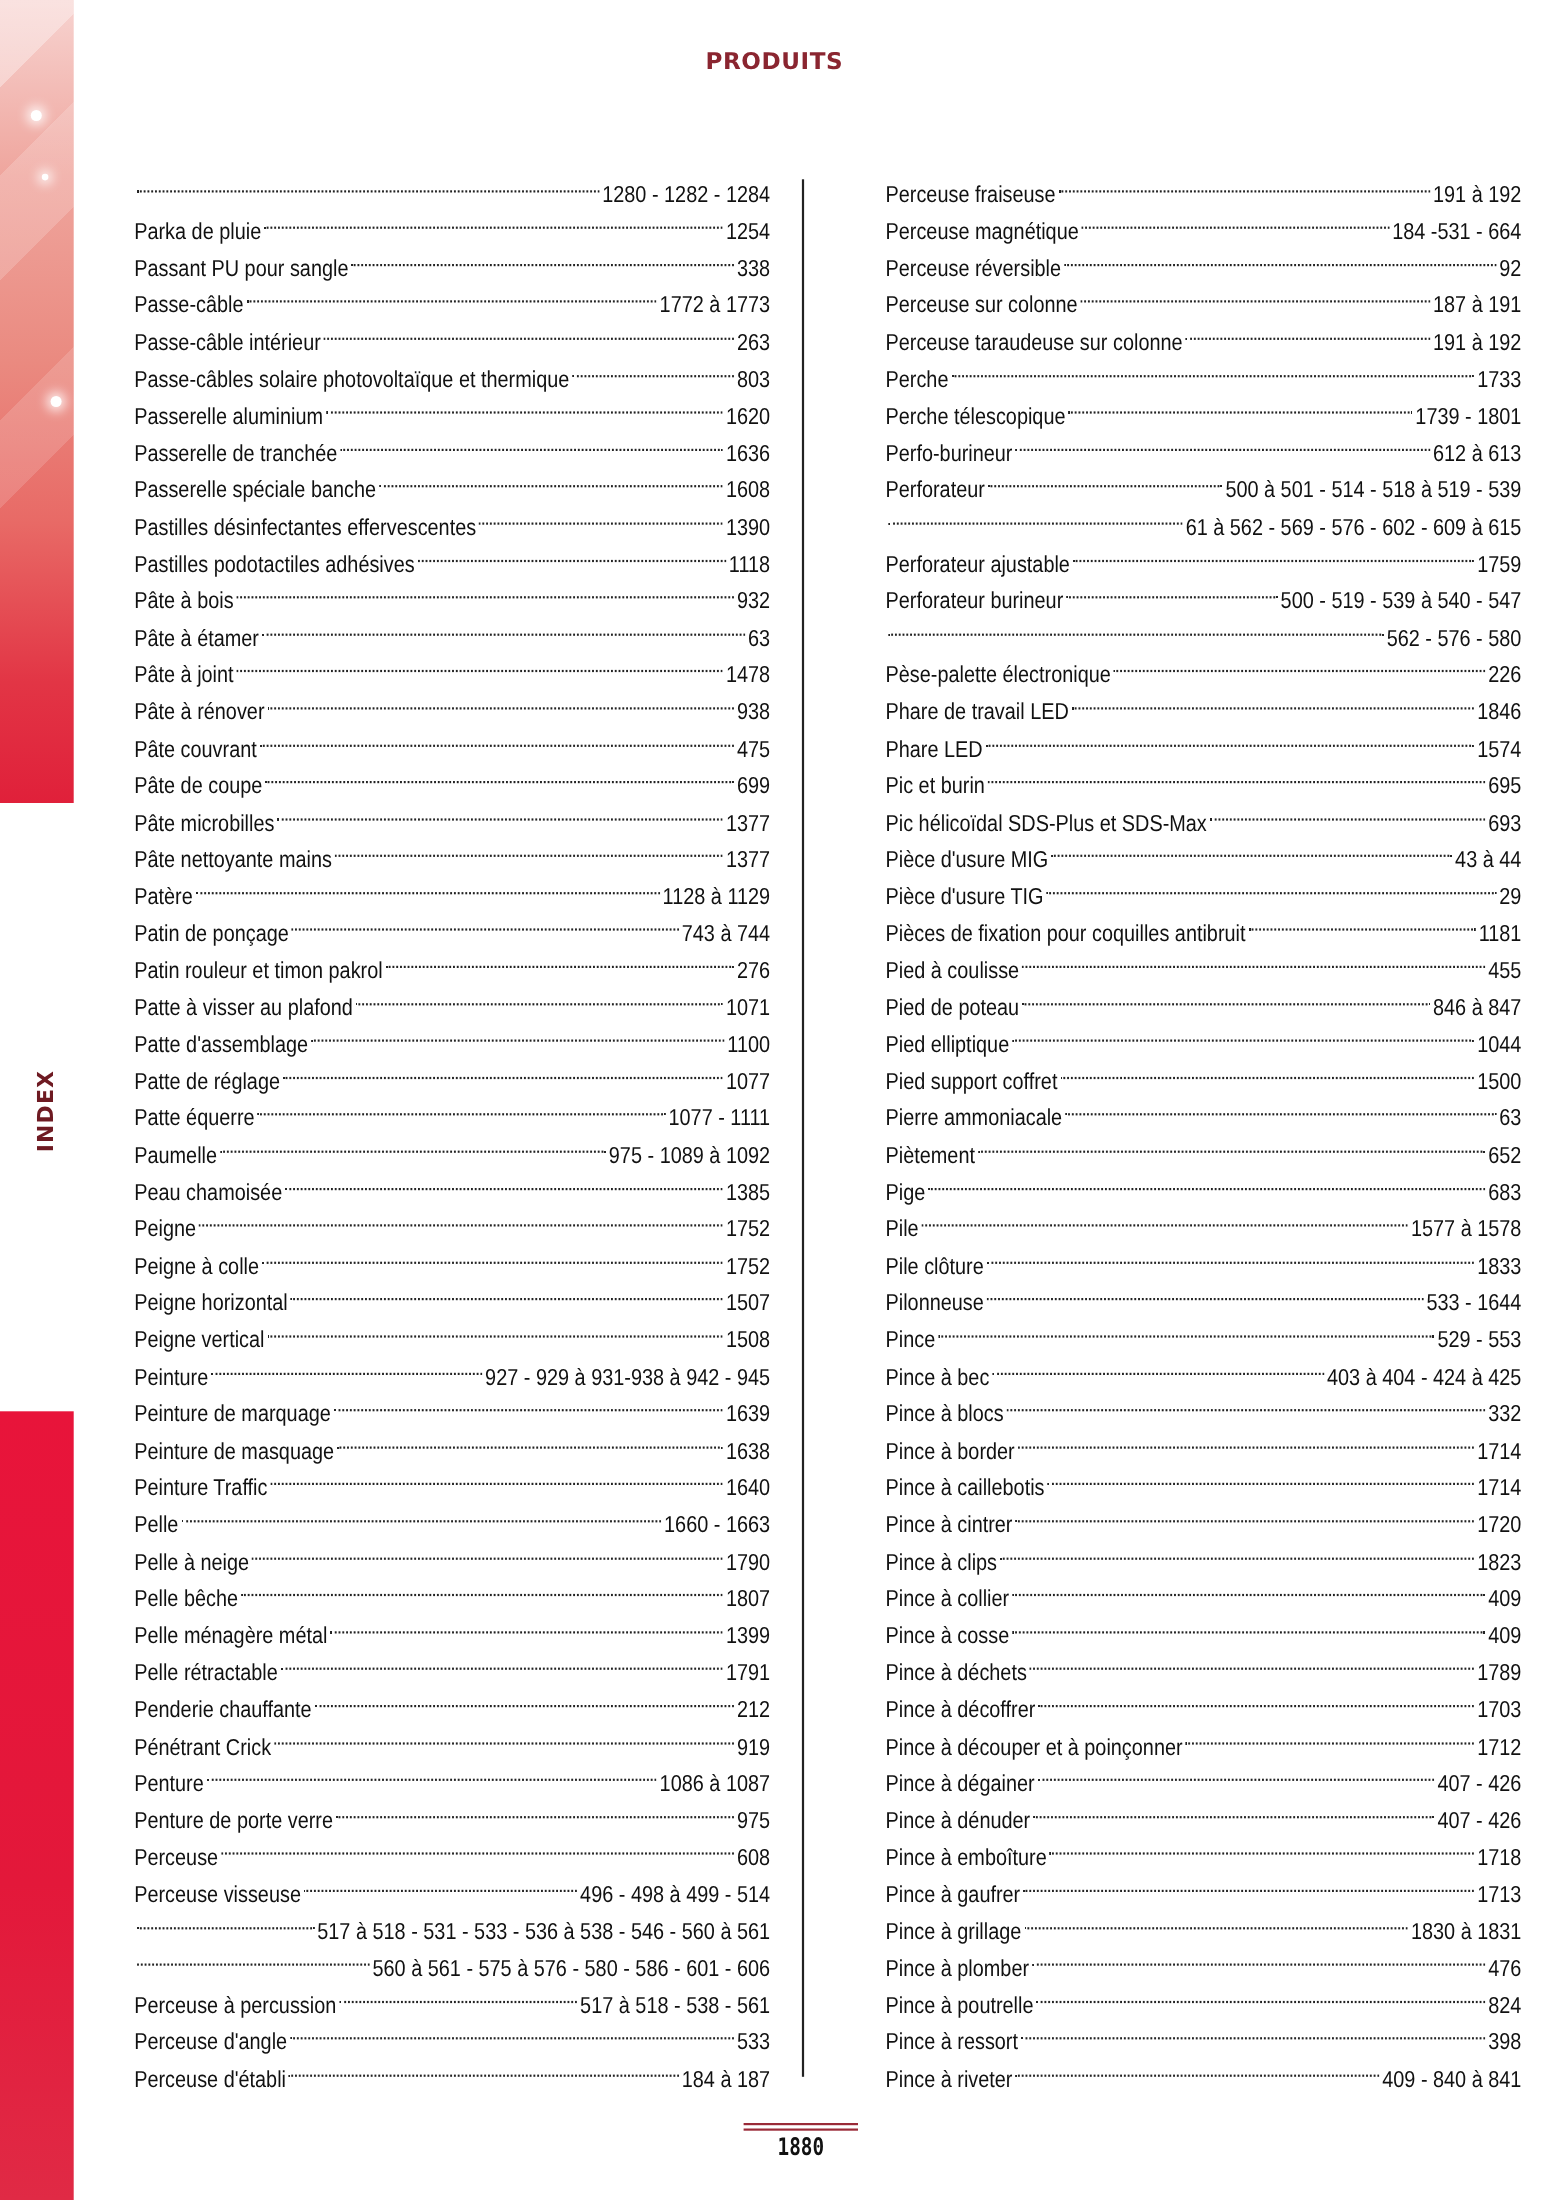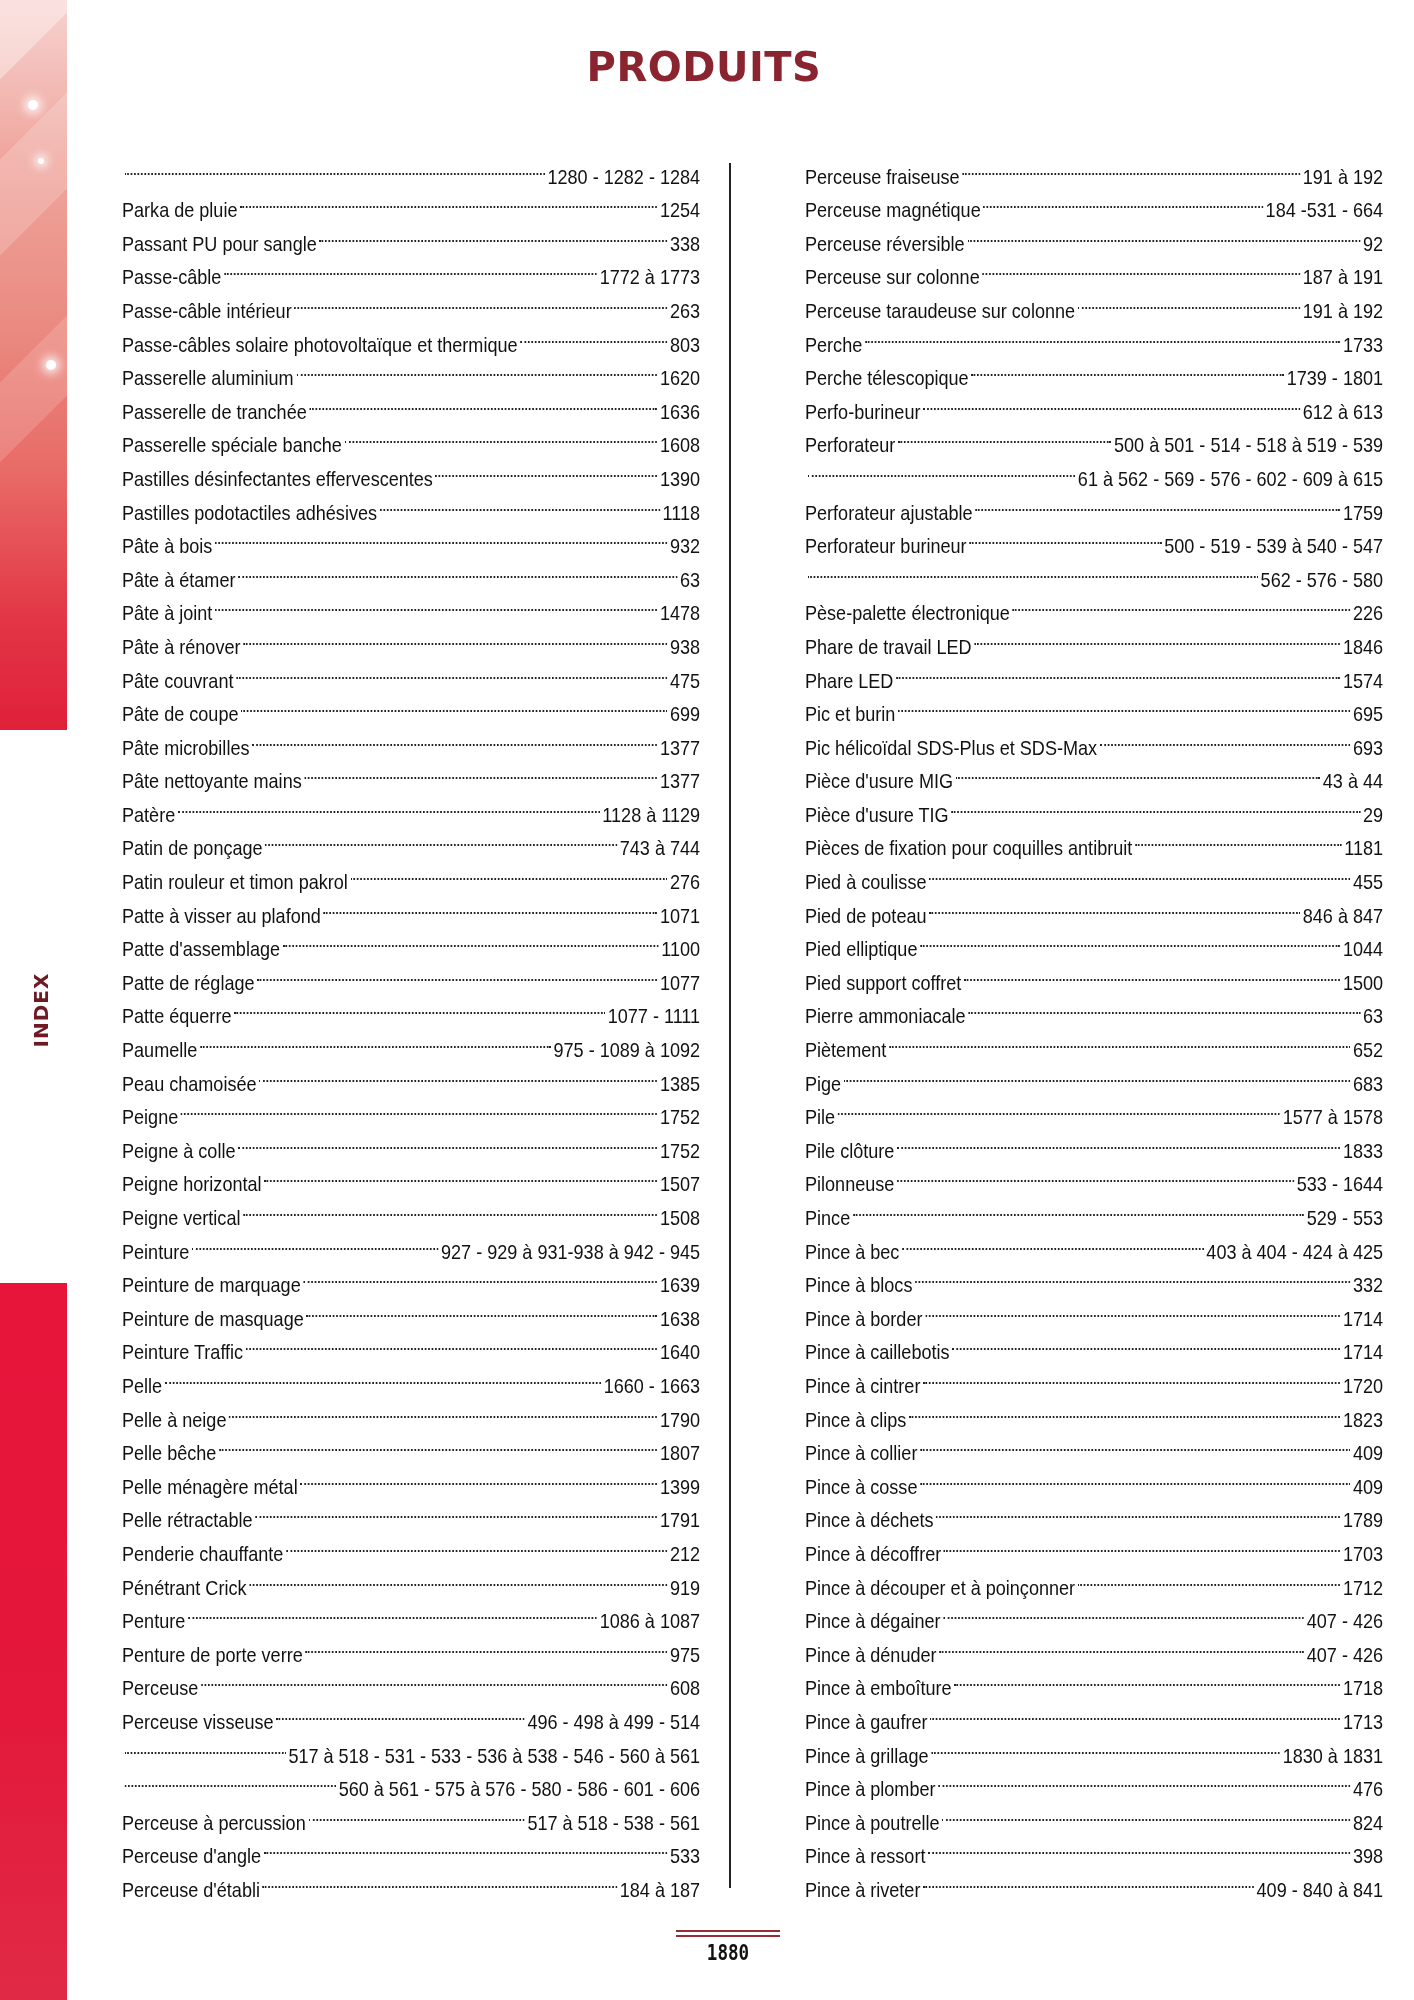--- a/index.html
+++ b/index.html
@@ -23,21 +23,21 @@
     display: flex; align-items: center; justify-content: center;
   }
   .index-label span {
     display: block; transform: rotate(-90deg); white-space: nowrap;
     font-family: "DejaVu Sans", sans-serif; font-weight: bold; font-size: 20px;
     letter-spacing: 1px; color: #6e1a22;
   }
   .page-title {
     position: absolute; left: 0; right: 0; top: 44px; text-align: center;
     padding-left: 0; font-family: "DejaVu Sans", sans-serif; font-weight: bold;
-    font-size: 40px; color: #8a2530; letter-spacing: 0.5px;
+    font-size: 21px; color: #8a2530; letter-spacing: 0.5px;
   }
   .page-title span { display: inline-block; margin-left: 0; position: relative; left: -3px; }
   .column {
     position: absolute; top: 150px; width: 578px;
   }
   .col-left { left: 122px; }
   .col-right { left: 805px; }
   .entry {
     display: flex; align-items: baseline; height: 33.6px; line-height: 33.6px;
     font-family: "Liberation Sans", sans-serif; font-size: 21px; color: #111;

